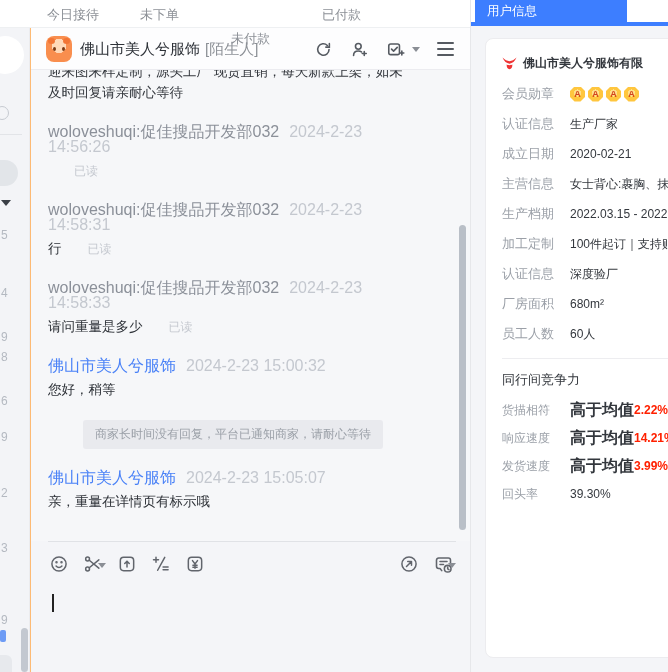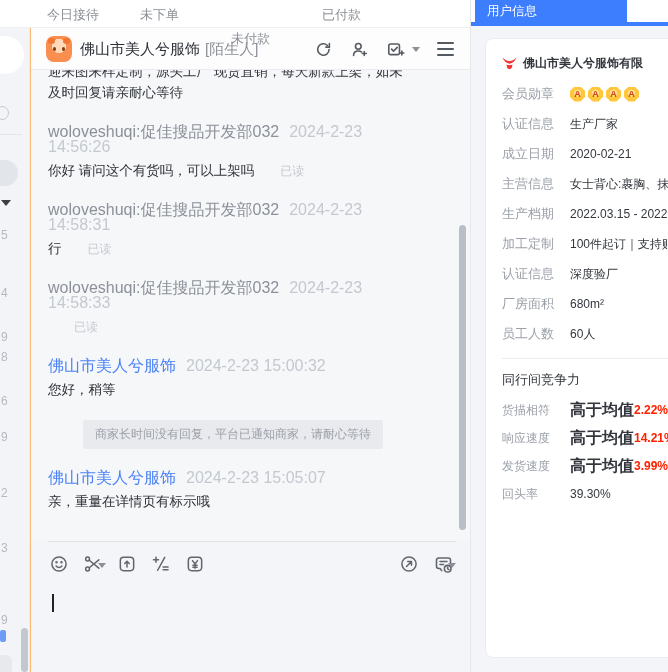--- a/index.html
+++ b/index.html
@@ -165,37 +165,37 @@
 
     <div class="msgs">
       <div class="welcome">
         <div>迎来图来样定制，源头工厂 现货直销，每天新款上架，如未</div>
         <div>及时回复请亲耐心等待</div>
       </div>
 
       <div class="msg buyer">
         <div class="meta"><span class="sender">woloveshuqi:促佳搜品开发部032</span><span class="time">2024-2-23 14:56:26</span></div>
         <div class="body">
-            <span>你好 请问这个有货吗，可以上架吗</span>
             <span class="read">已读</span>
           </div>
       </div>
 
 
       <div class="msg buyer">
         <div class="meta"><span class="sender">woloveshuqi:促佳搜品开发部032</span><span class="time">2024-2-23 14:58:31</span></div>
         <div class="body">
             <span>行</span>
             <span class="read">已读</span>
           </div>
       </div>
 
       <div class="msg buyer">
         <div class="meta"><span class="sender">woloveshuqi:促佳搜品开发部032</span><span class="time">2024-2-23 14:58:33</span></div>
         <div class="body">
+            <span>请问重量是多少</span>
             <span class="read">已读</span>
           </div>
       </div>
 
       <div class="msg seller">
         <div class="meta"><span class="sender">佛山市美人兮服饰</span><span class="time">2024-2-23 15:00:32</span></div>
         <div class="body">
             <span>您好，稍等</span>
           </div>
       </div>

